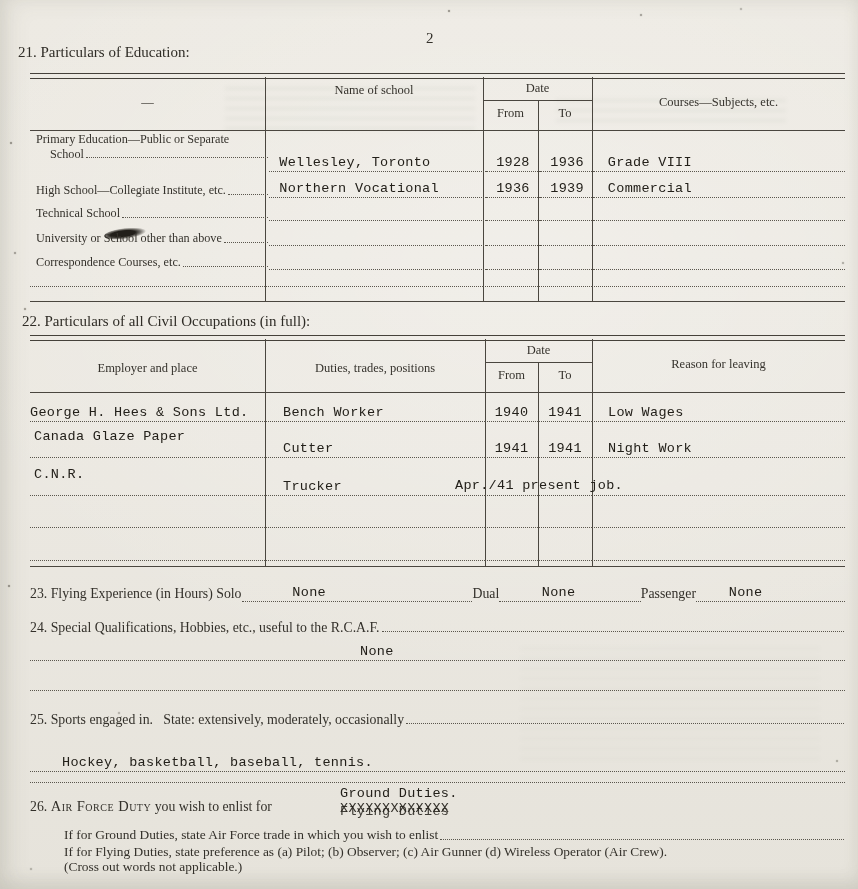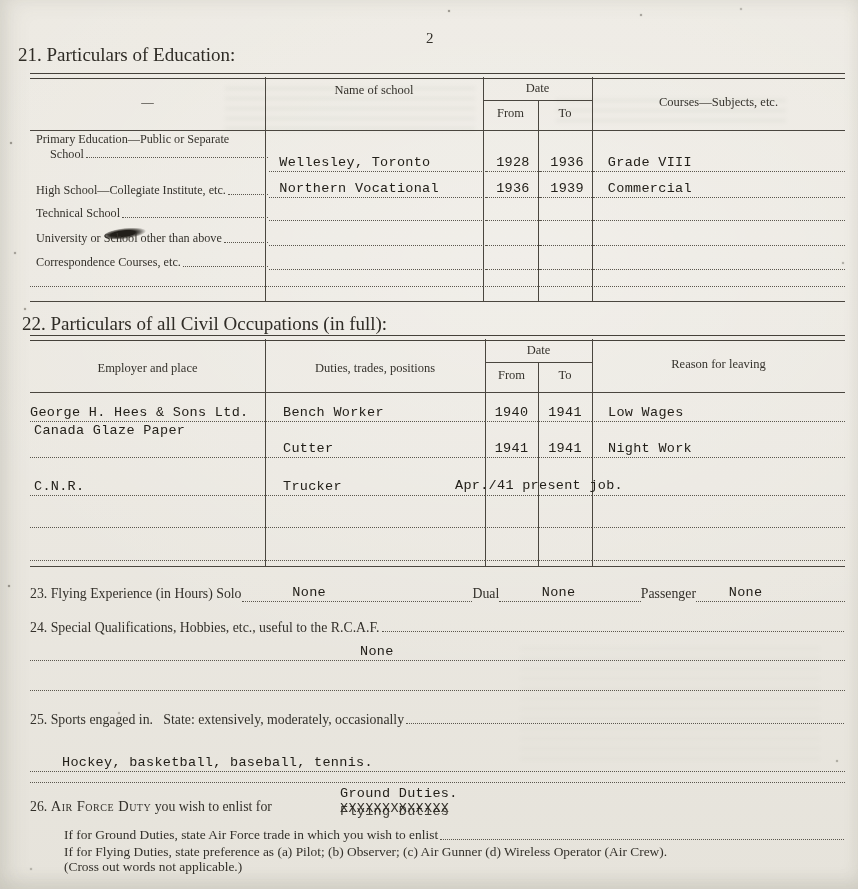--- a/index.html
+++ b/index.html
@@ -13,21 +13,21 @@
     color:#2e2b25;
   }
   .abs{position:absolute;}
   .printed{color:#33302a;}
   .typed{font-family:"Liberation Mono","DejaVu Sans Mono",monospace;color:#23201a;font-size:13.5px;letter-spacing:.3px;white-space:nowrap;}
   .rule{position:absolute;height:1px;background:#4a463f;}
   .rule-dbl{position:absolute;height:4px;border-top:1px solid #45413a;border-bottom:1px solid #45413a;}
   .vline{position:absolute;width:1px;background:#4a463f;}
   .dotted{border-bottom:1px dotted #5a564d;}
   .hdr{font-size:12.5px;text-align:center;color:#35322c;}
-  .sec-title{font-size:19px;color:#2f2c26;}
+  .sec-title{font-size:15px;color:#2f2c26;}
   .lbl{font-size:12.2px;color:#35322c;line-height:1.2;}
   .lead{flex:1;min-width:14px;border-bottom:1px dotted #5a564d;margin:0 1px 3px 2px;}
   .flexline{display:flex;align-items:flex-end;}
   .cellrow{position:absolute;left:0;display:flex;width:815px;}
   .cell{position:relative;display:flex;align-items:flex-end;}
   .cell.du{border-bottom:1px dotted #5a564d;}
   .cyears{justify-content:center;}
   .slot{position:relative;border-bottom:1px dotted #5a564d;}
   .slot .typed{position:absolute;bottom:1px;}
   .ghost{position:absolute;opacity:.14;filter:blur(2px);
@@ -190,39 +190,39 @@
       <div class="cell du cyears" style="width:54px;">
           <span class="typed" style="margin-bottom:1px;">1941</span>
         </div>
       <div class="cell du" style="width:253px;">
           <span class="typed" style="padding-left:16px;margin-bottom:1px;">Low Wages</span>
         </div>
     </div>
 
     <div class="cellrow" style="top:87px;height:36px;">
       <div class="cell du" style="width:235px;">
-          <span class="typed" style="padding-left:4px;margin-bottom:19px;">Canada Glaze Paper</span>
+          <span class="typed" style="padding-left:4px;margin-bottom:13px;">Canada Glaze Paper</span>
         </div>
       <div class="cell du" style="width:220px;">
           <span class="typed" style="padding-left:18px;margin-bottom:1px;">Cutter</span>
         </div>
       <div class="cell du cyears" style="width:53px;">
           <span class="typed" style="margin-bottom:1px;">1941</span>
         </div>
       <div class="cell du cyears" style="width:54px;">
           <span class="typed" style="margin-bottom:1px;">1941</span>
         </div>
       <div class="cell du" style="width:253px;">
           <span class="typed" style="padding-left:16px;margin-bottom:1px;">Night Work</span>
         </div>
     </div>
 
     <div class="cellrow" style="top:123px;height:38px;">
       <div class="cell du" style="width:235px;">
-          <span class="typed" style="padding-left:4px;margin-bottom:1px;">C.N.R.</span>
+          <span class="typed" style="padding-left:4px;margin-bottom:13px;">C.N.R.</span>
         </div>
       <div class="cell du" style="width:220px;">
           <span class="typed" style="padding-left:18px;margin-bottom:1px;">Trucker</span>
         </div>
       <div class="cell du" style="width:53px;"></div>
       <div class="cell du" style="width:54px;"></div>
       <div class="cell du" style="width:253px;"></div>
     </div>
     <span class="abs typed" style="left:425px;top:143px;z-index:3;">Apr./41 present job.</span>
 

